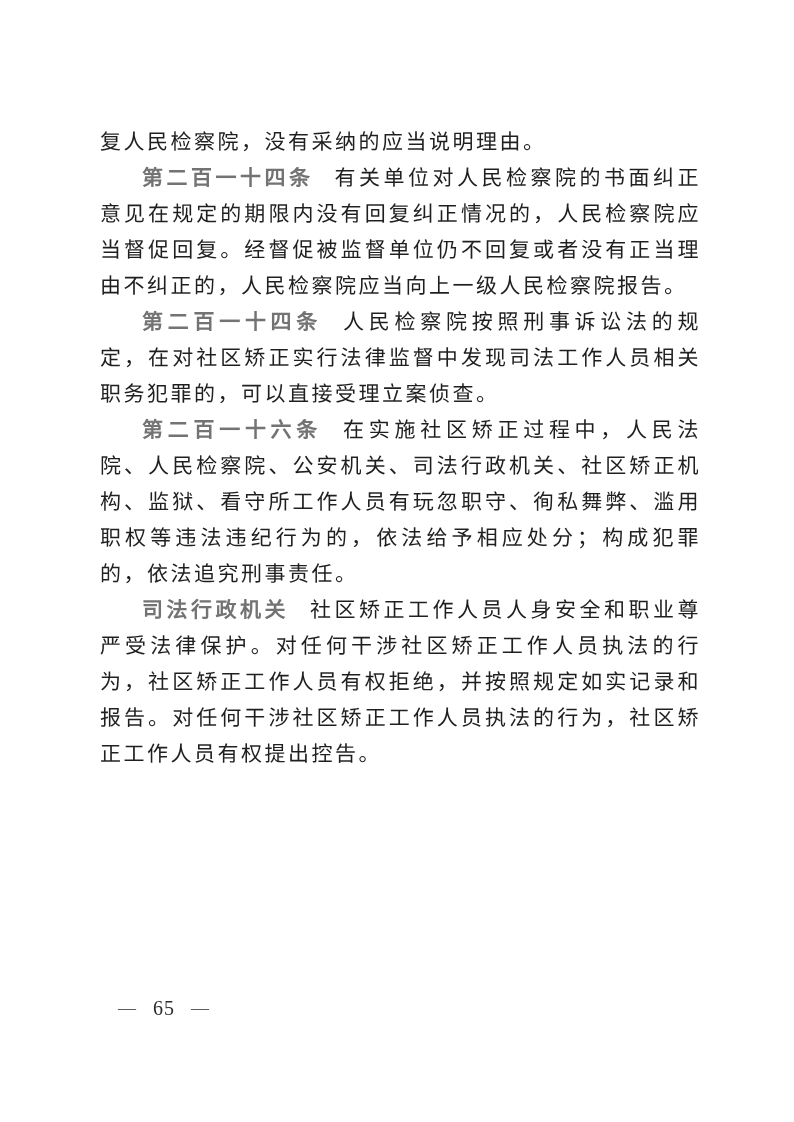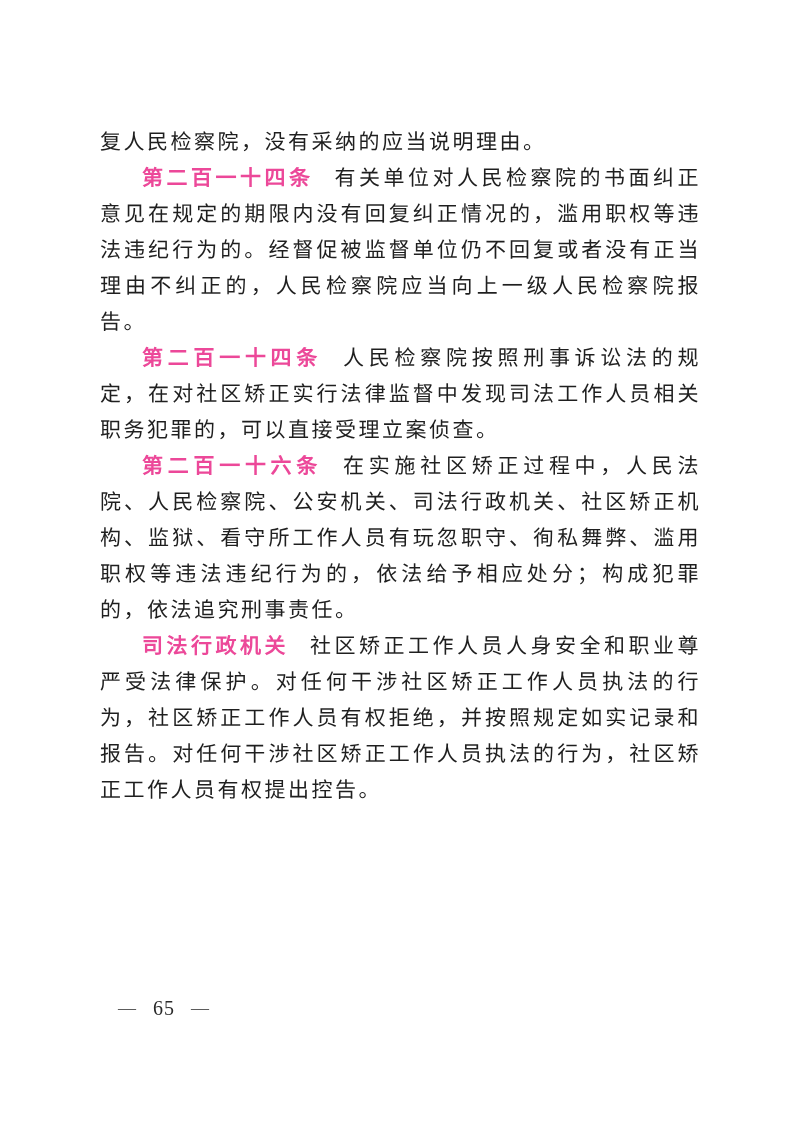--- a/index.html
+++ b/index.html
@@ -30,21 +30,21 @@
     text-align: justify;
     text-justify: inter-character;
     text-indent: 2em;
   }
   .para.no-indent {
     text-indent: 0;
   }
   .lead {
     font-family: "Liberation Sans", "DejaVu Sans", sans-serif;
     font-weight: 700;
-    color: #ec4899;
+    color: #737373;
   }
   .lead:empty {
     display: none;
   }
   .lead:not(:empty) {
     margin-right: 1em;
   }
   .page-footer {
     position: absolute;
     left: 118px;
@@ -63,21 +63,21 @@
 </style>
 </head>
 <body>
 
 <div class="page">
 
   <main class="text-block">
 
     <p class="para no-indent"><span class="body-text">复人民检察院，没有采纳的应当说明理由。</span></p>
 
-    <p class="para"><span class="lead">第二百一十四条</span><span class="body-text">有关单位对人民检察院的书面纠正意见在规定的期限内没有回复纠正情况的，滥用职权等违法违纪行为的。经督促被监督单位仍不回复或者没有正当理由不纠正的，人民检察院应当向上一级人民检察院报告。</span></p>
+    <p class="para"><span class="lead">第二百一十四条</span><span class="body-text">有关单位对人民检察院的书面纠正意见在规定的期限内没有回复纠正情况的，人民检察院应当督促回复。经督促被监督单位仍不回复或者没有正当理由不纠正的，人民检察院应当向上一级人民检察院报告。</span></p>
 
 
     <p class="para"><span class="lead">第二百一十四条</span><span class="body-text">人民检察院按照刑事诉讼法的规定，在对社区矫正实行法律监督中发现司法工作人员相关职务犯罪的，可以直接受理立案侦查。</span></p>
 
     <p class="para"><span class="lead">第二百一十六条</span><span class="body-text">在实施社区矫正过程中，人民法院、人民检察院、公安机关、司法行政机关、社区矫正机构、监狱、看守所工作人员有玩忽职守、徇私舞弊、滥用职权等违法违纪行为的，依法给予相应处分；构成犯罪的，依法追究刑事责任。</span></p>
 
     <p class="para"><span class="lead">司法行政机关</span><span class="body-text">社区矫正工作人员人身安全和职业尊严受法律保护。对任何干涉社区矫正工作人员执法的行为，社区矫正工作人员有权拒绝，并按照规定如实记录和报告。对任何干涉社区矫正工作人员执法的行为，社区矫正工作人员有权提出控告。</span></p>
 
 
   </main>

